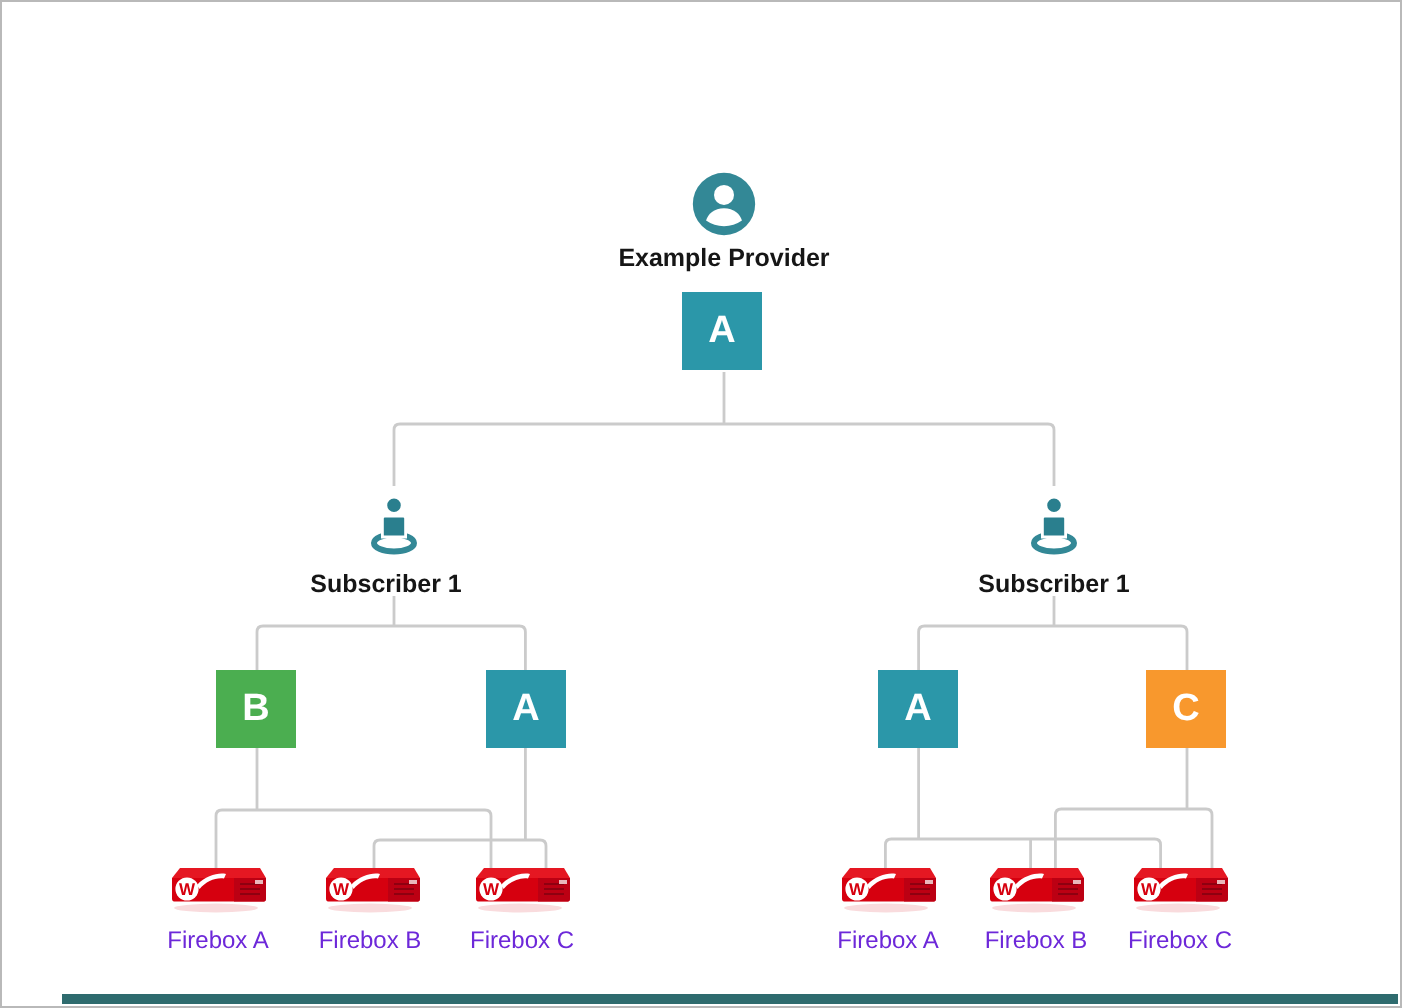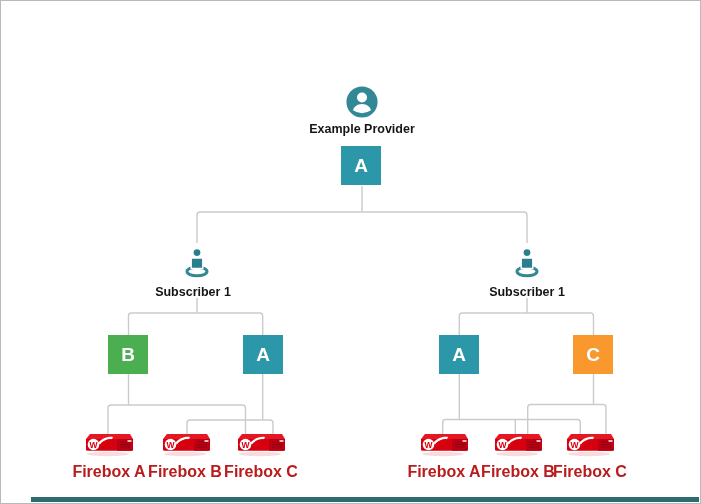--- a/index.html
+++ b/index.html
@@ -4,21 +4,21 @@
 <style>
   html,body{margin:0;padding:0;background:#fff;font-family:"Liberation Sans",sans-serif;}
   .canvas{position:relative;width:701px;height:504px;background:#fff;border:1px solid #b9b9b9;box-sizing:border-box;overflow:hidden;}
   .abs{position:absolute;}
   .title{left:28px;top:27px;font-size:13.5px;color:#3c3c3c;letter-spacing:.1px;}
   .node-label{transform:translateX(-50%);font-size:12.5px;font-weight:700;color:#161616;white-space:nowrap;}
   .tpl-box{width:40px;height:39px;display:flex;align-items:center;justify-content:center;color:#fff;font-size:19px;font-weight:700;transform:translateX(-50%);}
   .tpl-teal{background:#2B97A9;}
   .tpl-green{background:#4BAE50;}
   .tpl-orange{background:#F8982D;}
-  .fb-label{transform:translateX(-50%);font-size:16px;color:#b91c1c;white-space:nowrap;font-weight:bold;}
+  .fb-label{transform:translateX(-50%);font-size:12px;color:#6d28d9;white-space:nowrap;}
   .lines{left:0;top:0;pointer-events:none;}
   .icon-abs{transform:translateX(-50%);}
   .bottom-bar{left:30px;right:1px;bottom:1px;height:5px;background:#2E6B6E;}
 </style>
 </head>
 <body>
 
 <div class="canvas">
 
 

